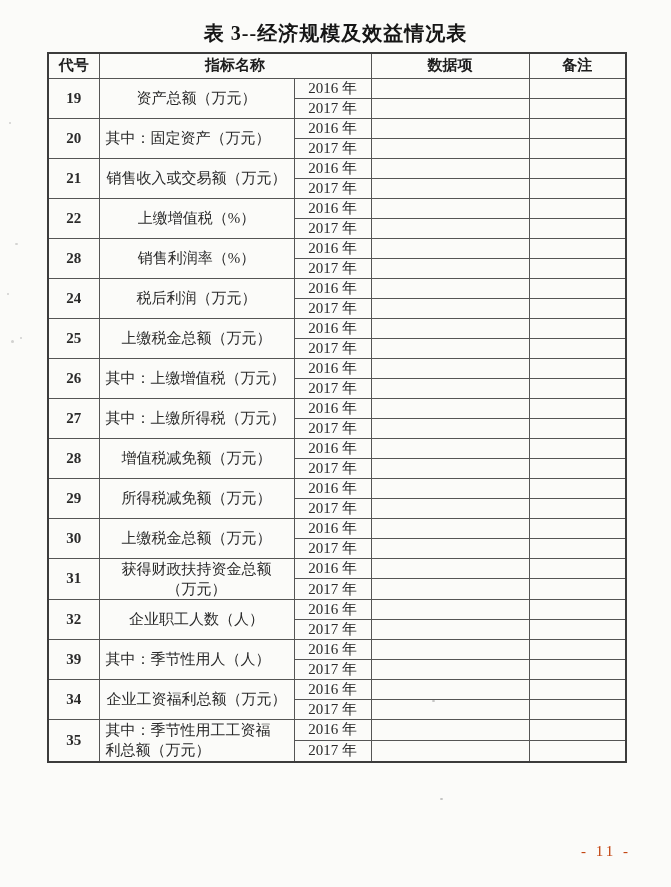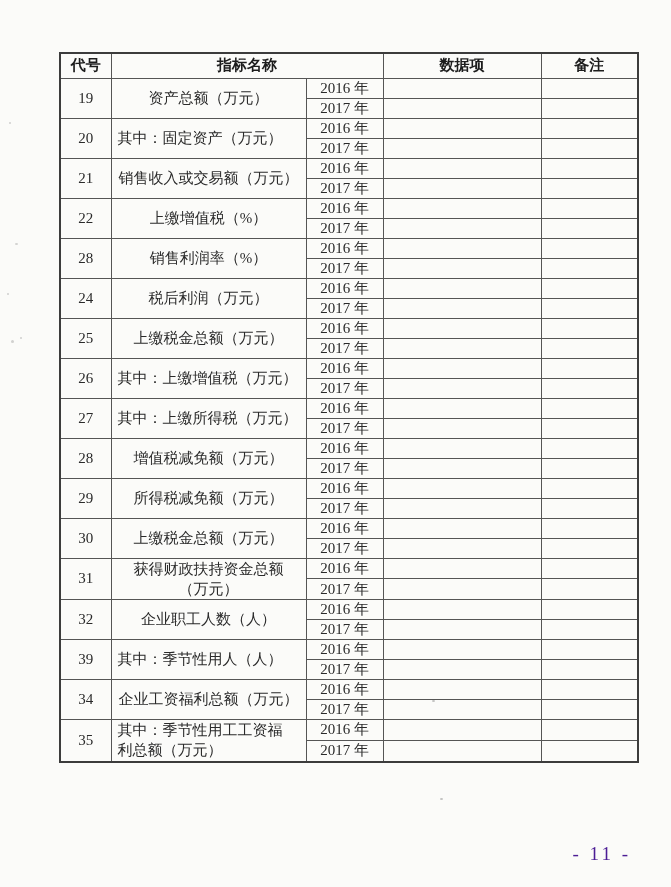--- a/index.html
+++ b/index.html
@@ -16,21 +16,21 @@
     position: absolute;
     top: 20px; left: 0; right: 0;
     text-align: center;
     font-size: 20px;
     font-weight: bold;
     color: #161616;
     letter-spacing: 1px;
   }
   table.form {
     position: absolute;
-    left: 59px; top: 52px;
+    left: 47px; top: 52px;
     width: 578px;
     border-collapse: collapse;
     table-layout: fixed;
     border: 2px solid #3c3c3c;
   }
   table.form th, table.form td {
     border: 1px solid #555555;
     font-size: 15px;
     text-align: center;
     vertical-align: middle;
@@ -39,26 +39,26 @@
   }
   table.form thead tr { height: 25px; }
   table.form th { font-weight: bold; color: #1d1d1d; font-size: 15px; }
   table.form tbody tr { height: 20px; }
   tr.tall-1 { height: 53px; }
   tr.tall-2 { height: 25px; }
   tbody tr:nth-last-child(1), tbody tr:nth-last-child(2) { height: 26px; }
   td.name { white-space: pre-line; line-height: 1.35; }
   td.name.left { text-align: left; padding-left: 6px; }
   td.year { font-size: 15px; }
-  td.code { font-size: 15px; }
+  td.code { font-size: 15px; font-weight: bold; }
   .page-footer {
     position: absolute;
     top: 843px; right: 40px;
-    font-size: 19px;
-    color: #4c1d95;
+    font-size: 15px;
+    color: #c2410c;
     letter-spacing: 3px;
   }
   
   .speck {
     position: absolute;
     background: rgba(60,60,60,0.22);
     border-radius: 50%;
     width: 2px; height: 2px;
   }
   .s1 { left: 9px;  top: 122px; }
@@ -67,20 +67,21 @@
   .s4 { left: 11px; top: 340px; width: 3px; height: 3px; }
   .s5 { left: 20px; top: 337px; }
   .s6 { left: 432px; top: 700px; width: 3px; height: 2px; background: rgba(60,60,60,0.3); }
   .s7 { left: 440px; top: 798px; width: 3px; height: 2px; background: rgba(60,60,60,0.3); }
 </style>
 </head>
 <body>
 
 <div class="page">
 
+  <div class="page-title">表 3--经济规模及效益情况表</div>
 
   <table class="form">
     <colgroup>
       <col style="width:51px">
       <col style="width:195px">
       <col style="width:77px">
       <col style="width:158px">
       <col style="width:97px">
     </colgroup>
     <thead>

